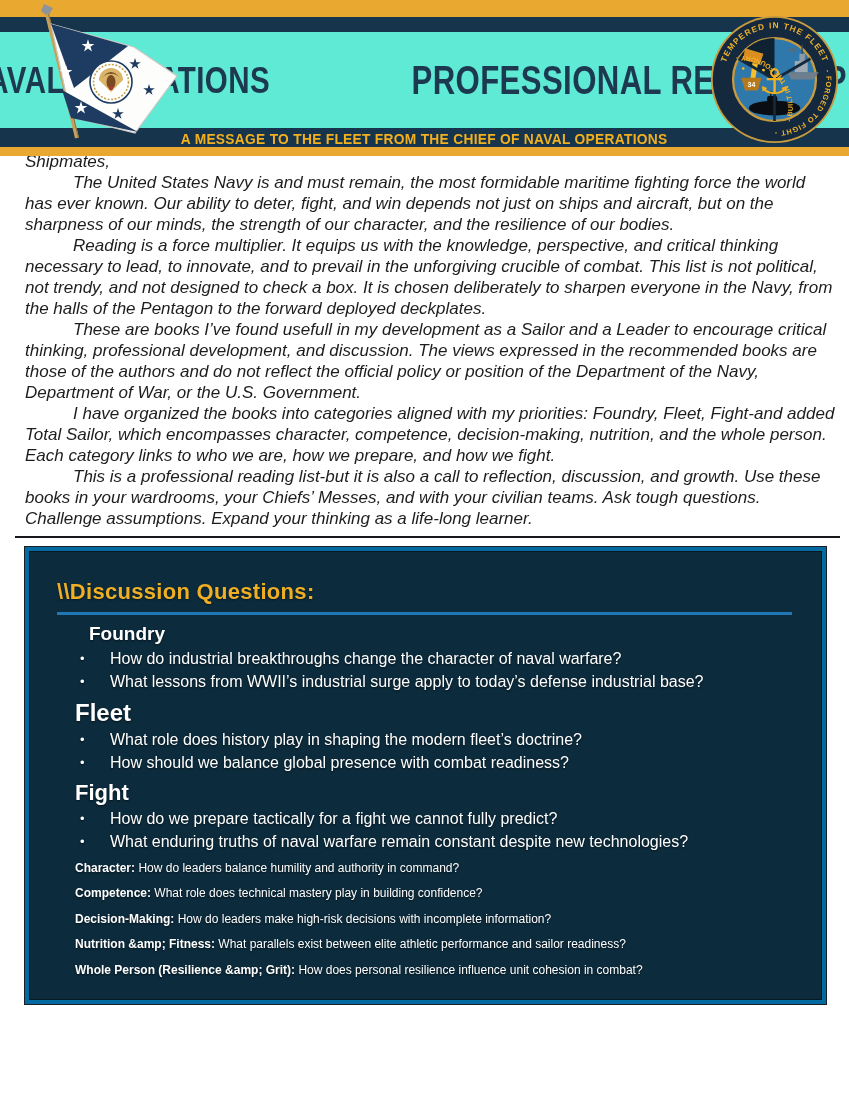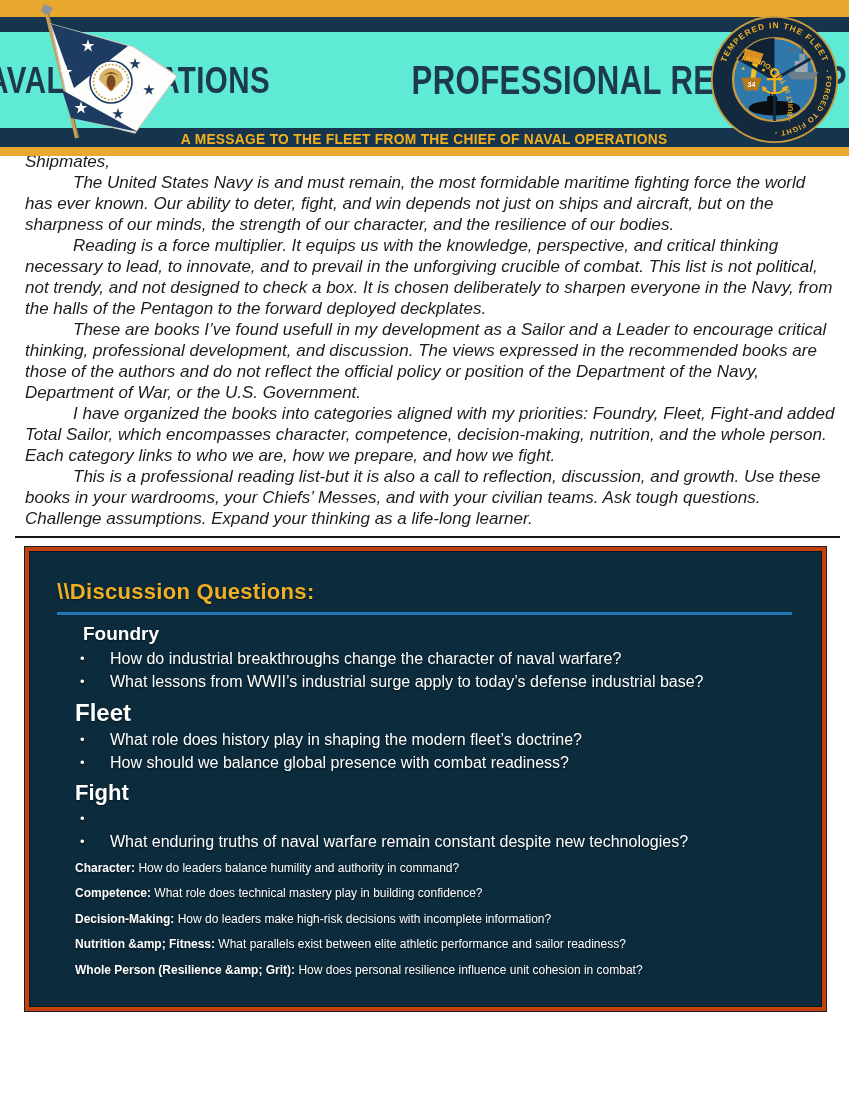--- a/index.html
+++ b/index.html
@@ -20,29 +20,29 @@
   .flag{position:absolute;left:14px;top:2px;width:172px;height:140px;}
   .seal{position:absolute;right:10px;top:15px;width:129px;height:129px;}
 
   
   .letter{padding:11px 14px 0 25px;font-style:italic;font-size:17px;line-height:21px;color:#1d1d1d;}
   .salutation{margin:0 0 12px 0;}
   .letter p{margin:0;text-indent:48px;}
   .rule{border:none;border-top:2px solid #15171A;margin:7px 9px 0 15px;}
 
   
-  .dq{margin:9px 23px 0 25px;background:#0C2B3C;border:4px solid #c2410c;
+  .dq{margin:9px 23px 0 25px;background:#0C2B3C;border:4px solid #0369a1;
       box-shadow:0 0 0 1px #1b2026, inset 0 0 0 1px rgba(0,0,0,.4);
-      padding:28px 28px 24px 28px;}
+      padding:28px 28px 17px 28px;}
   .dq-title{color:#EFAF25;font-size:22px;font-weight:bold;letter-spacing:.3px;
       padding-bottom:7px;border-bottom:3px solid #2176B5;margin:0 2px 8px 0;
       text-shadow:0 1px 2px rgba(0,0,0,.45);}
   .dq-body{margin-left:18px;margin-right:4px;color:#ffffff;text-shadow:0 1px 2px rgba(0,0,0,.55);}
   .dq-h{font-weight:bold;color:#ffffff;}
-  .dq-h.sm{font-size:19px;line-height:22px;margin:6px 8px 2px;}
+  .dq-h.sm{font-size:19px;line-height:22px;margin:6px 14px 2px;}
   .dq-h.lg{font-size:24px;line-height:26px;margin:8px 0 3px;}
   .dq-h.md{font-size:22px;line-height:25px;margin:7px 0 3px;}
   .dq-bullet{display:flex;font-size:16px;line-height:20px;margin:3.5px 0;}
   .dq-bullet .dot{flex:0 0 30px;width:30px;padding-left:5px;font-size:13px;}
   .dq-labeled{font-size:12px;line-height:25.5px;margin:0;}
   .dq-labeled .lbl{font-weight:bold;}
 </style>
 </head>
 <body>
 
@@ -163,20 +163,21 @@
         <span>What role does history play in shaping the modern fleet’s doctrine?</span>
       </div>
       <div class="dq-bullet">
         <span class="dot">•</span>
         <span>How should we balance global presence with combat readiness?</span>
       </div>
 
       <div class="dq-h md">Fight</div>
       <div class="dq-bullet">
         <span class="dot">•</span>
+        <span>How do we prepare tactically for a fight we cannot fully predict?</span>
       </div>
       <div class="dq-bullet">
         <span class="dot">•</span>
         <span>What enduring truths of naval warfare remain constant despite new technologies?</span>
       </div>
 
       <div class="dq-labeled">
         <span class="lbl">Character:</span>
         <span>How do leaders balance humility and authority in command?</span>
       </div>

